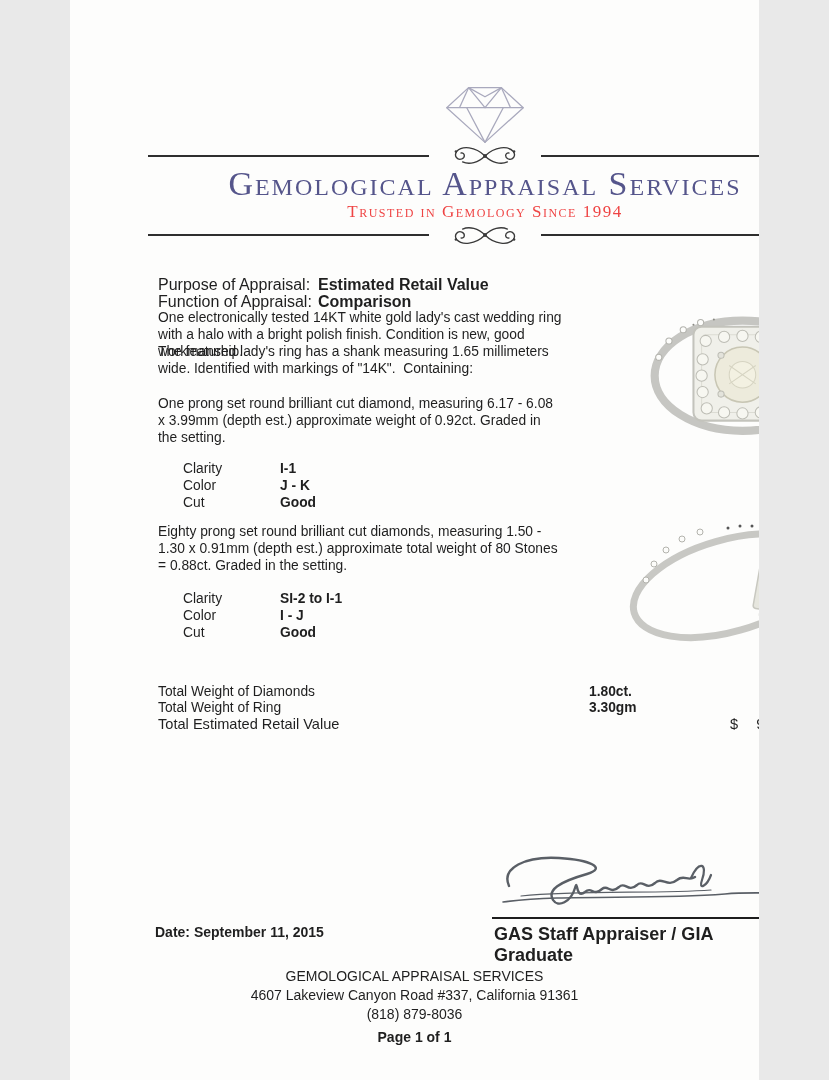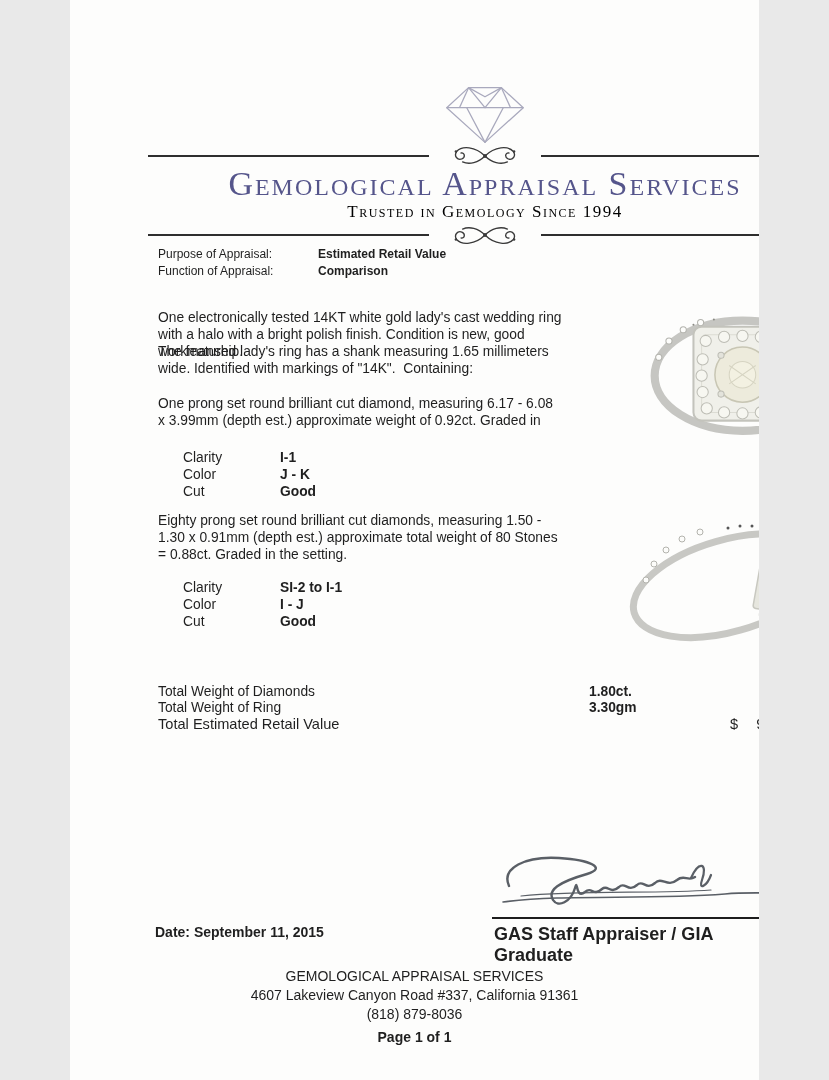--- a/index.html
+++ b/index.html
@@ -14,31 +14,31 @@
   .rule-row{display:flex;align-items:center;height:20px;}
   .rule{flex:1;height:2px;background:#2e2e2e;}
   .ornament{width:112px;height:26px;flex:none;}
   .ornament.flip{transform:scaleY(-1);}
   .brand-title{
     font-family:"Liberation Serif",serif;font-variant:small-caps;
     font-size:34px;line-height:1.0;letter-spacing:2px;color:#55558b;margin-top:1px;
   }
   .brand-tagline{
     font-family:"Liberation Serif",serif;font-variant:small-caps;
-    font-size:17px;letter-spacing:1.5px;color:#000000;margin:1px 0 3px;
+    font-size:17px;letter-spacing:1.5px;color:#ef4444;margin:1px 0 3px;
   }
   
-  .fields{position:absolute;left:88px;top:246px;width:444px;font-size:12px;}
+  .fields{position:absolute;left:88px;top:276px;width:444px;font-size:16px;}
   .field-row{display:flex;height:17px;line-height:17px;}
   .field-label{width:160px;flex:none;}
   .field-value{font-weight:bold;}
   .col{position:absolute;left:88px;top:309px;width:450px;font-size:13.8px;}
   .para{margin:0 0 18px;}
   .para .line{height:17px;line-height:17px;white-space:pre-wrap;}
-  .para.tight{margin-bottom:20px;}
+  .para.tight{margin-bottom:14px;}
   .para.mid{margin-bottom:16px;}
   .grades{padding-left:25px;margin:0 0 12px;}
   .grade-row{display:flex;height:17px;line-height:17px;}
   .grade-label{width:97px;flex:none;}
   .grade-value{font-weight:bold;}
   
   .totals{position:absolute;left:88px;top:684px;width:657px;font-size:13.8px;}
   .total-row{display:flex;height:16px;line-height:16px;}
   .total-label{width:399px;flex:none;}
   .total-value{font-weight:bold;margin-left:32px;}
@@ -124,20 +124,21 @@
     <div class="para">
       <div class="line">One electronically tested 14KT white gold lady's cast wedding ring</div>
       <div class="line">with a halo with a bright polish finish. Condition is new, good workmanship.</div>
       <div class="line">The featured lady's ring has a shank measuring 1.65 millimeters</div>
       <div class="line">wide. Identified with markings of "14K".  Containing:</div>
     </div>
 
     <div class="para tight">
       <div class="line">One prong set round brilliant cut diamond, measuring 6.17 - 6.08</div>
       <div class="line">x 3.99mm (depth est.) approximate weight of 0.92ct. Graded in</div>
+      <div class="line">the setting.</div>
     </div>
 
     <div class="grades">
       <div class="grade-row">
         <span class="grade-label">Clarity</span>
         <span class="grade-value">I-1</span>
       </div>
       <div class="grade-row">
         <span class="grade-label">Color</span>
         <span class="grade-value">J - K</span>

